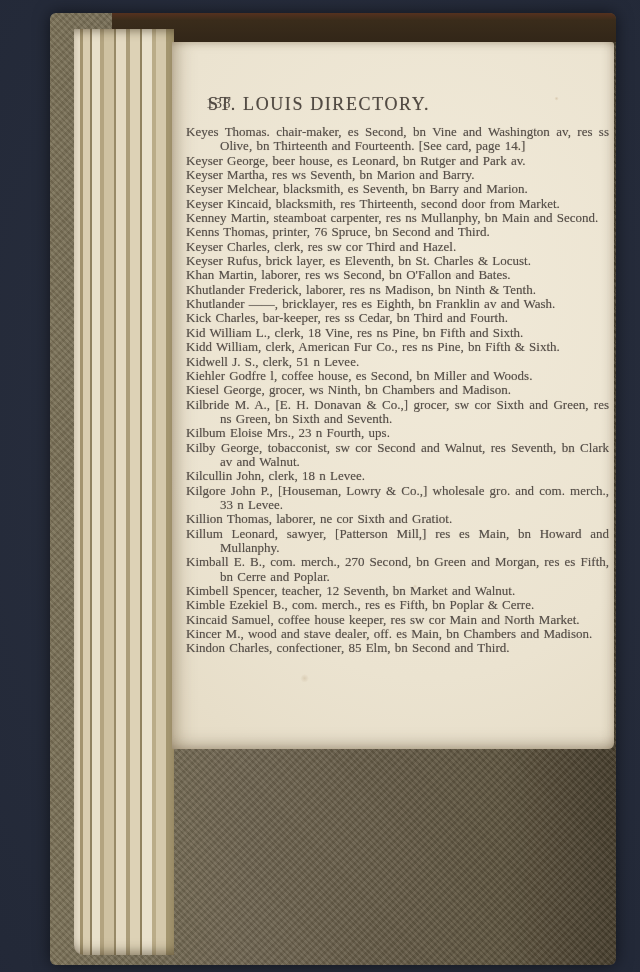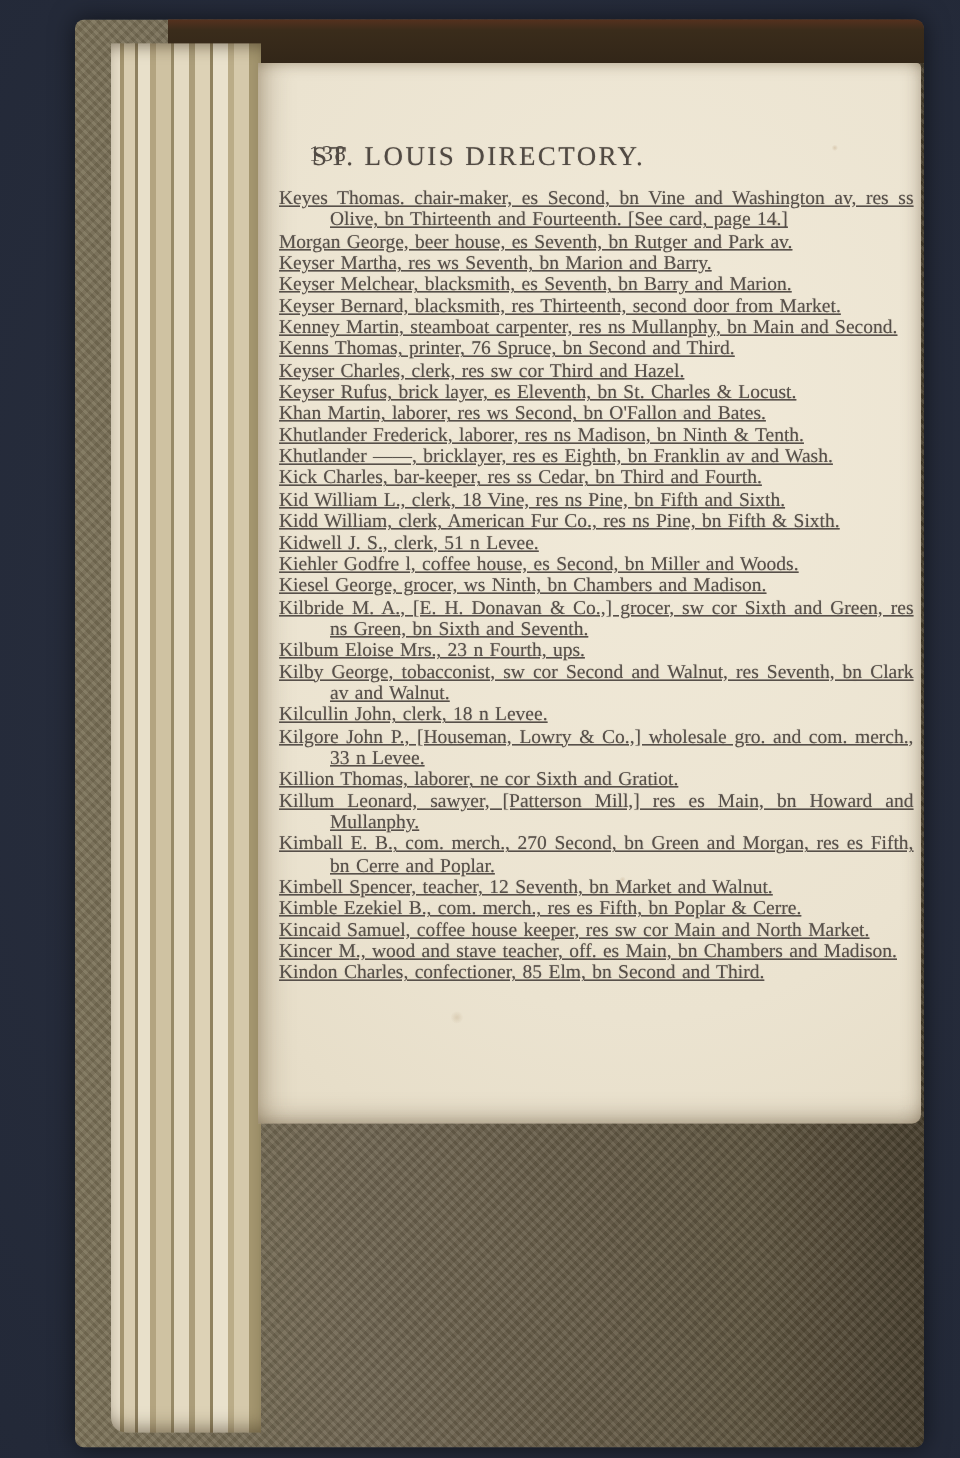--- a/index.html
+++ b/index.html
@@ -40,21 +40,21 @@
       radial-gradient(5px 5px at 64% 33%, rgba(150,105,55,0.15), transparent 70%),
       radial-gradient(4px 4px at 90% 58%, rgba(150,105,55,0.18), transparent 70%),
       radial-gradient(6px 6px at 30% 90%, rgba(140,100,50,0.16), transparent 70%),
       radial-gradient(3px 3px at 55% 77%, rgba(140,100,50,0.18), transparent 70%);}
   .content{position:absolute;inset:0;box-sizing:border-box;padding:52px 5px 0 14px;color:#57504a;}
   .page-header{position:relative;height:20px;margin-bottom:11px;}
   .page-number{position:absolute;left:20px;top:1px;font-size:15px;letter-spacing:1px;color:#534c45;}
   .page-title{text-align:left;font-size:18px;letter-spacing:1.6px;padding-left:22px;color:#514a43;
     text-shadow:0 0 0.7px rgba(85,75,65,0.55);}
   .entries{font-size:13px;line-height:14.35px;text-align:justify;
-    text-shadow:0 0 0.7px rgba(90,80,70,0.5);text-decoration:underline;}
+    text-shadow:0 0 0.7px rgba(90,80,70,0.5);}
   .entry{margin:0;padding-left:34px;text-indent:-34px;word-spacing:1px;}
 </style>
 </head>
 <body>
 
 <div class="backdrop"></div>
 
 <div class="book">
   <div class="cover"></div>
   <div class="cover-top-edge"></div>
@@ -62,24 +62,24 @@
 
   <div class="page">
     <div class="spots"></div>
     <div class="content">
       <div class="page-header">
         <span class="page-number">138</span>
         <div class="page-title">ST. LOUIS DIRECTORY.</div>
       </div>
       <div class="entries">
           <p class="entry">Keyes Thomas. chair-maker, es Second, bn Vine and Washington av, res ss Olive, bn Thirteenth and Fourteenth. [See card, page 14.]</p>
-          <p class="entry">Morgan George, beer house, es Seventh, bn Rutger and Park av.</p>
+          <p class="entry">Keyser George, beer house, es Leonard, bn Rutger and Park av.</p>
           <p class="entry">Keyser Martha, res ws Seventh, bn Marion and Barry.</p>
           <p class="entry">Keyser Melchear, blacksmith, es Seventh, bn Barry and Marion.</p>
-          <p class="entry">Keyser Bernard, blacksmith, res Thirteenth, second door from Market.</p>
+          <p class="entry">Keyser Kincaid, blacksmith, res Thirteenth, second door from Market.</p>
           <p class="entry">Kenney Martin, steamboat carpenter, res ns Mullanphy, bn Main and Second.</p>
           <p class="entry">Kenns Thomas, printer, 76 Spruce, bn Second and Third.</p>
           <p class="entry">Keyser Charles, clerk, res sw cor Third and Hazel.</p>
           <p class="entry">Keyser Rufus, brick layer, es Eleventh, bn St. Charles &amp; Locust.</p>
           <p class="entry">Khan Martin, laborer, res ws Second, bn O'Fallon and Bates.</p>
           <p class="entry">Khutlander Frederick, laborer, res ns Madison, bn Ninth &amp; Tenth.</p>
           <p class="entry">Khutlander ——, bricklayer, res es Eighth, bn Franklin av and Wash.</p>
           <p class="entry">Kick Charles, bar-keeper, res ss Cedar, bn Third and Fourth.</p>
           <p class="entry">Kid William L., clerk, 18 Vine, res ns Pine, bn Fifth and Sixth.</p>
           <p class="entry">Kidd William, clerk, American Fur Co., res ns Pine, bn Fifth &amp; Sixth.</p>
@@ -90,18 +90,18 @@
           <p class="entry">Kilbum Eloise Mrs., 23 n Fourth, ups.</p>
           <p class="entry">Kilby George, tobacconist, sw cor Second and Walnut, res Seventh, bn Clark av and Walnut.</p>
           <p class="entry">Kilcullin John, clerk, 18 n Levee.</p>
           <p class="entry">Kilgore John P., [Houseman, Lowry &amp; Co.,] wholesale gro. and com. merch., 33 n Levee.</p>
           <p class="entry">Killion Thomas, laborer, ne cor Sixth and Gratiot.</p>
           <p class="entry">Killum Leonard, sawyer, [Patterson Mill,] res es Main, bn Howard and Mullanphy.</p>
           <p class="entry">Kimball E. B., com. merch., 270 Second, bn Green and Morgan, res es Fifth, bn Cerre and Poplar.</p>
           <p class="entry">Kimbell Spencer, teacher, 12 Seventh, bn Market and Walnut.</p>
           <p class="entry">Kimble Ezekiel B., com. merch., res es Fifth, bn Poplar &amp; Cerre.</p>
           <p class="entry">Kincaid Samuel, coffee house keeper, res sw cor Main and North Market.</p>
-          <p class="entry">Kincer M., wood and stave teacher, off. es Main, bn Chambers and Madison.</p>
+          <p class="entry">Kincer M., wood and stave dealer, off. es Main, bn Chambers and Madison.</p>
           <p class="entry">Kindon Charles, confectioner, 85 Elm, bn Second and Third.</p>
         </div>
     </div>
   </div>
 </div>
 
 </body></html>

